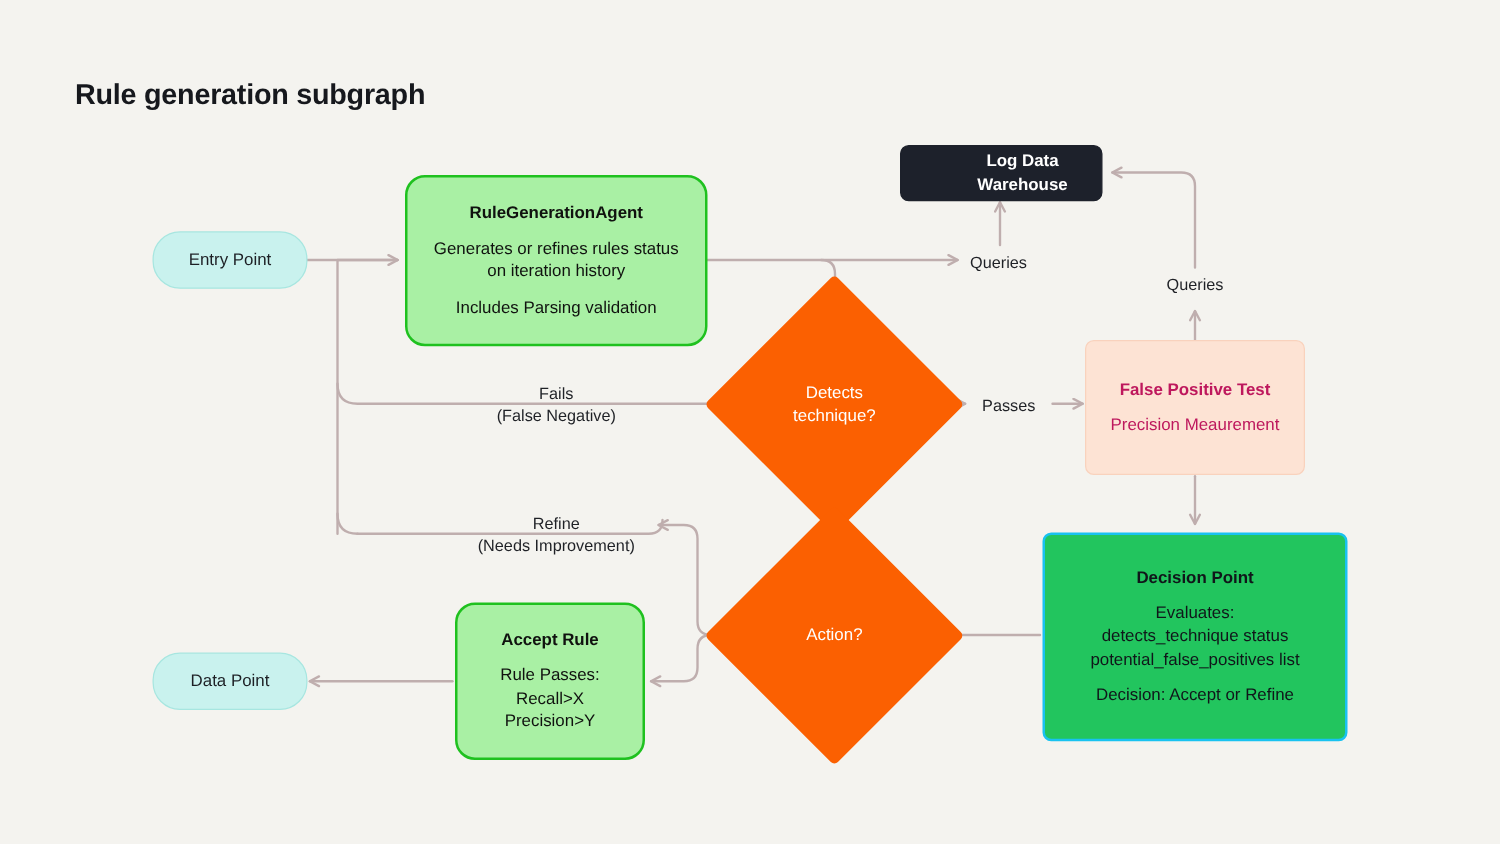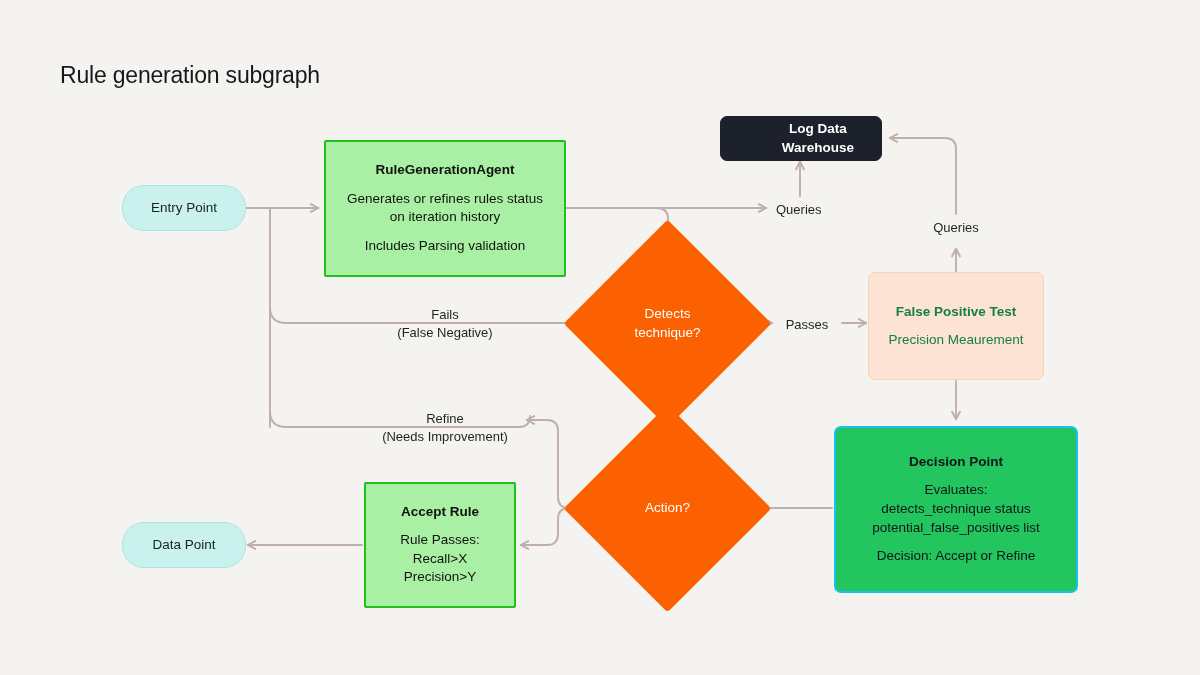--- a/index.html
+++ b/index.html
@@ -19,21 +19,21 @@
     position: absolute;
     left: 0; top: 0;
     width: 1200px;
     height: 675px;
   }
   .page-title {
     position: absolute;
     left: 60px;
     top: 62px;
     font-size: 23px;
-    font-weight: 400;
+    font-weight: 700;
     color: #16181d;
     letter-spacing: -0.2px;
     white-space: nowrap;
   }
   svg.edges {
     position: absolute;
     left: 0; top: 0;
     width: 1200px;
     height: 675px;
     overflow: visible;
@@ -64,29 +64,29 @@
     border: 1.6px solid #a7e6e0;
     border-radius: 22px;
     color: #1d2025;
     font-size: 13.5px;
   }
 
   
   .box-green {
     background: #a9f0a4;
     border: 2.4px solid #1fc11f;
-    border-radius: 2px;
+    border-radius: 16px;
     color: #10120f;
   }
   
   .box-peach {
     background: #fde3d4;
     border: 1.6px solid #f9d2bd;
     border-radius: 7px;
-    color: #15803d;
+    color: #be185d;
   }
   
   .box-cyan {
     background: #22c55e;
     border: 2.2px solid #18c2f0;
     border-radius: 7px;
     color: #10161a;
   }
   
   .box-dark {

